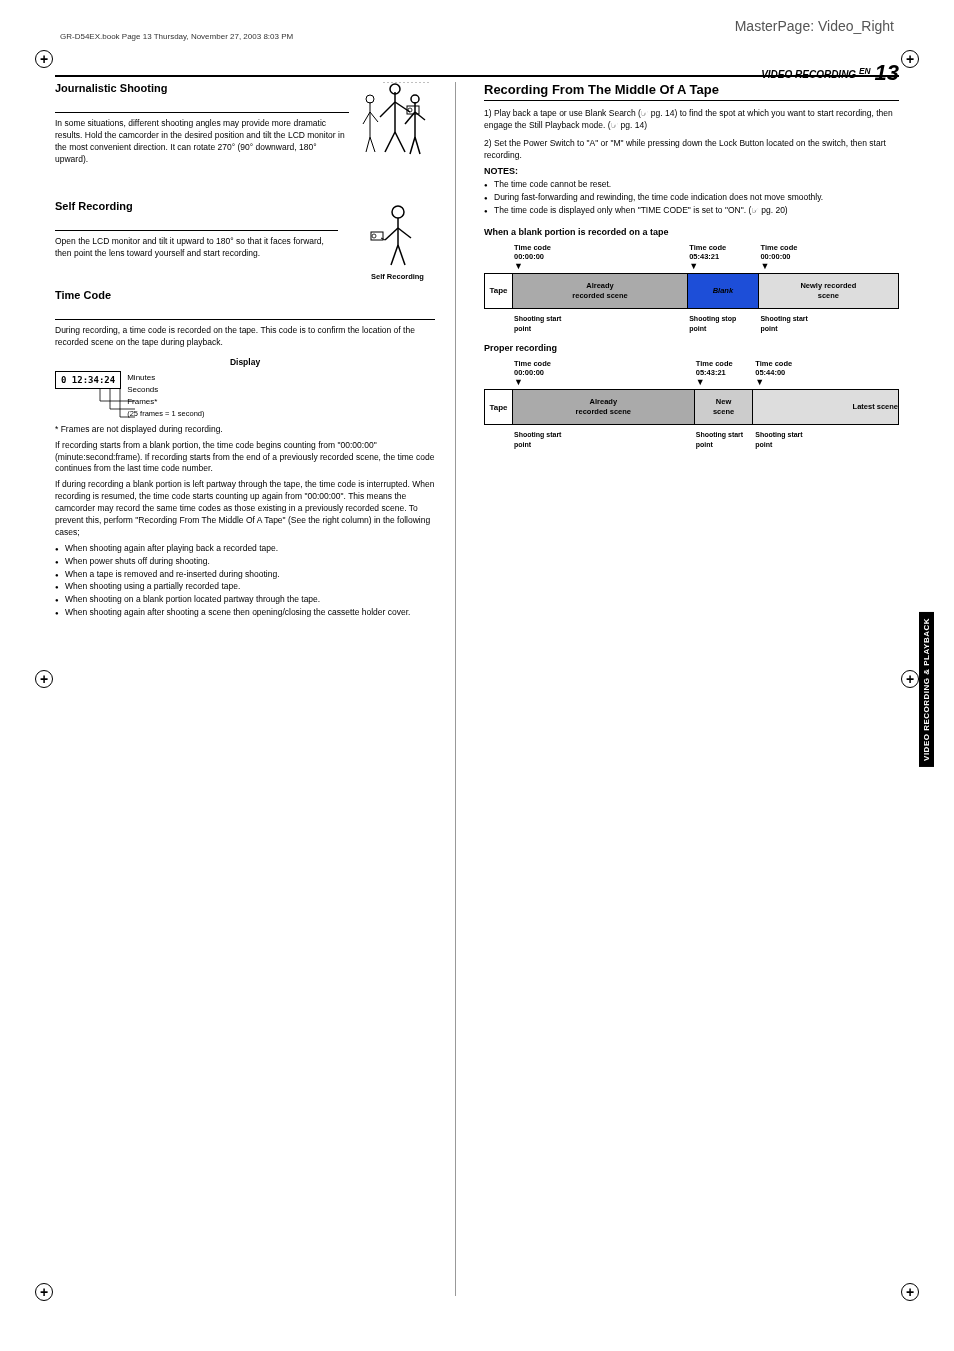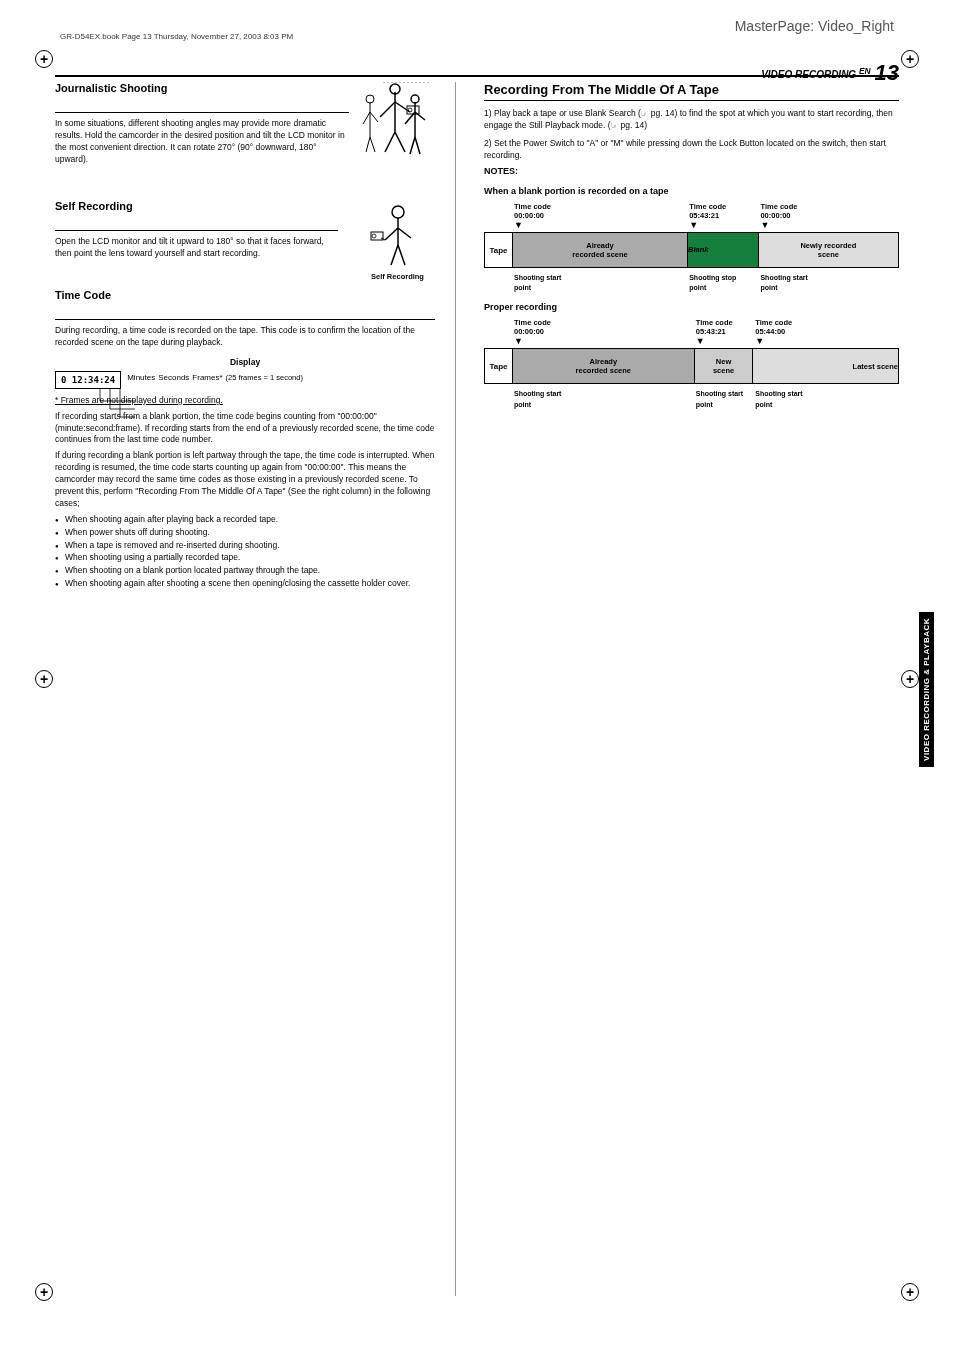--- a/index.html
+++ b/index.html
@@ -201,21 +201,21 @@
       border: 1.5px solid #000;
       padding: 3px 5px;
       font-size: 9px;
       font-weight: bold;
       font-family: monospace;
       white-space: nowrap;
       background: #fff;
     }
     .timecode-labels {
       display: flex;
-      flex-direction: row;
+      flex-direction: column;
       gap: 3px;
       padding-top: 2px;
     }
     .timecode-label-item {
       font-size: 8px;
       color: #000;
       display: flex;
       align-items: center;
       gap: 4px;
     }
@@ -289,24 +289,24 @@
     .tape-already {
       flex: 2.5;
       background: #aaa;
       display: flex;
       align-items: center;
       justify-content: center;
       border-right: 1.5px solid #000;
     }
     .tape-blank {
       flex: 1;
-      background: #15803d;
-      display: flex;
-      align-items: center;
-      justify-content: flex-start;
+      background: #1d4ed8;
+      display: flex;
+      align-items: center;
+      justify-content: center;
       border-right: 1.5px solid #000;
       font-style: italic;
     }
     .tape-newly {
       flex: 2;
       background: #ddd;
       display: flex;
       align-items: center;
       justify-content: center;
     }
@@ -373,21 +373,21 @@
       letter-spacing: 0.5px;
     }
 
     
     .col-divider {
       width: 1px;
       background: #999;
       margin: 0 4px;
       align-self: stretch;
     }
-    .small-text { font-size: 7.5px; text-decoration: underline; }
+    .small-text { font-size: 7.5px; }
 
     
     .right-section-title {
       font-size: 13px;
       font-weight: bold;
       color: #000;
       margin-bottom: 6px;
       border-bottom: 1.5px solid #000;
       padding-bottom: 3px;
     }
@@ -543,20 +543,25 @@
 
     <div class="col-divider"></div>
 
     <div class="right-col">
       <div class="right-section-title">Recording From The Middle Of A Tape</div>
 
       <p class="step-text">1) Play back a tape or use Blank Search (☞ pg. 14) to find the spot at which you want to start recording, then engage the Still Playback mode. (☞ pg. 14)</p>
       <p class="step-text">2) Set the Power Switch to "A" or "M" while pressing down the Lock Button located on the switch, then start recording.</p>
 
       <div class="notes-title">NOTES:</div>
+      <ul class="bullet-list">
+        <li>The time code cannot be reset.</li>
+        <li>During fast-forwarding and rewinding, the time code indication does not move smoothly.</li>
+        <li>The time code is displayed only when "TIME CODE" is set to "ON". (☞ pg. 20)</li>
+      </ul>
 
       <div class="tape-section">
         <div class="tape-section-title">When a blank portion is recorded on a tape</div>
 
         <div style="display:flex; flex-direction:row; margin-bottom:2px; position:relative;">
           <div style="width:28px;"></div>
           <div style="flex:2.5; display:flex; flex-direction:column; align-items:flex-start; padding-left:2px;">
             <span style="font-size:7.5px; font-weight:bold;">Time code</span>
             <span style="font-size:7.5px; font-weight:bold;">00:00:00</span>
             <span style="font-size:9px;">▼</span>

